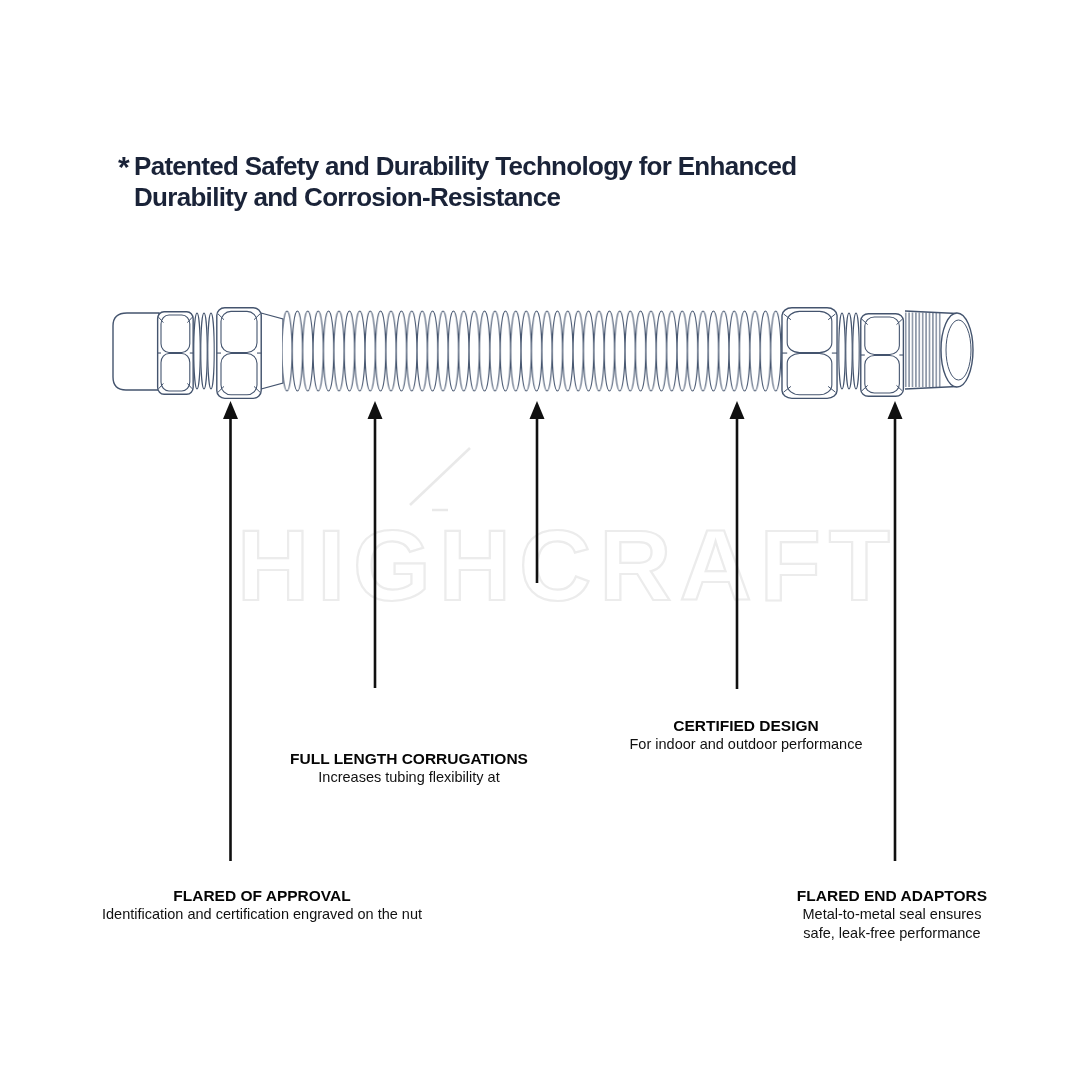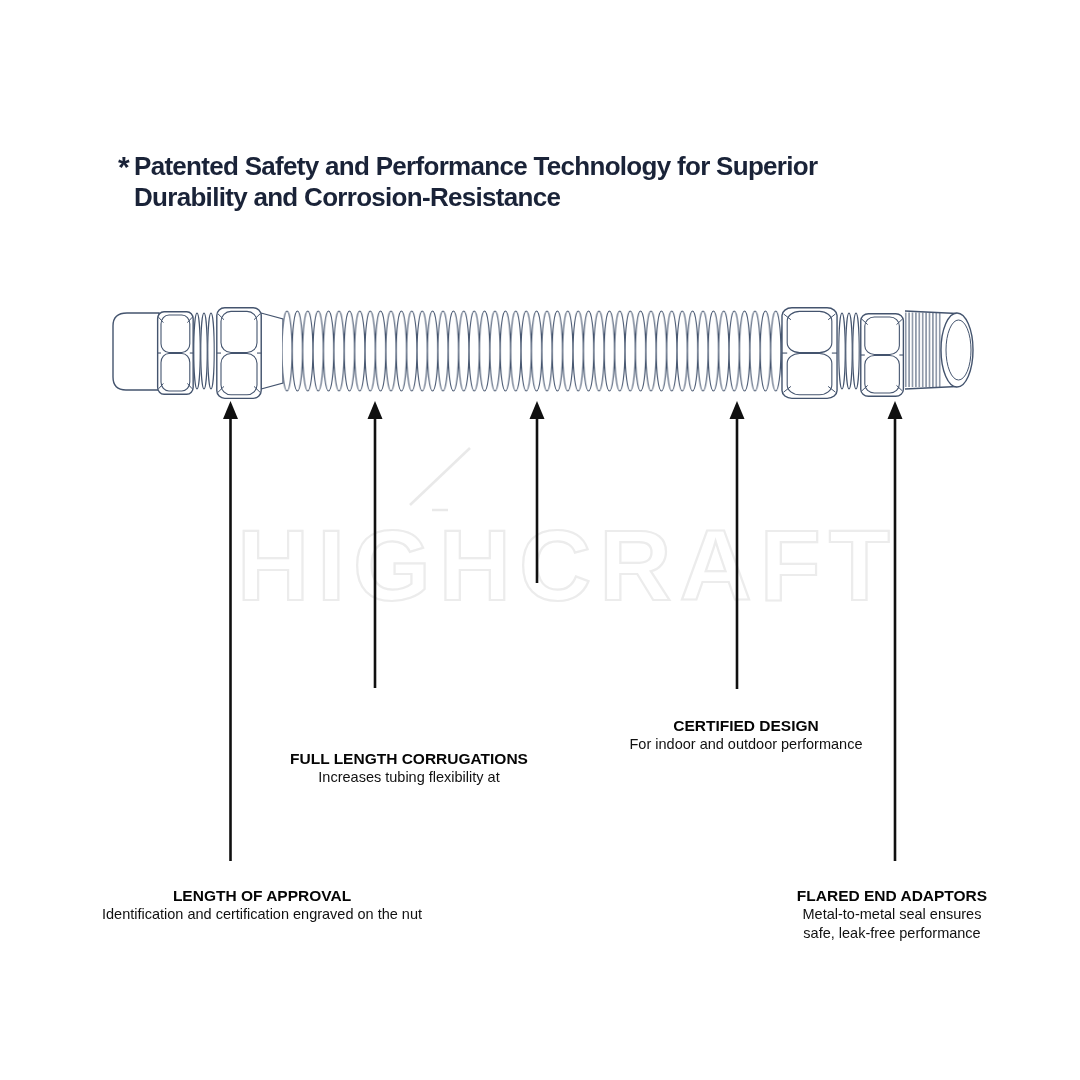--- a/index.html
+++ b/index.html
@@ -35,21 +35,21 @@
   .co-flared{left:772px;top:886px;width:240px;}
 </style>
 </head>
 <body>
 
 <div class="canvas">
 
   <div class="title">
     <span class="ast">*</span>
     <div>
-      <div class="tline">Patented Safety and Performance Technology for Superior</div>
+      <div class="tline">Patented Safety and Durability Technology for Enhanced</div>
       <div class="tline">Durability and Corrosion-Resistance</div>
     </div>
   </div>
 
   <div class="watermark">
     <svg class="wm-logo" width="1080" height="1080">
       <path d="M470,448 L410,505" stroke="#e9e9e9" stroke-width="2.5" fill="none"></path>
       <path d="M432,510 L448,510" stroke="#e9e9e9" stroke-width="2.5" fill="none"></path>
     </svg>
     <div class="wm-text">HIGHCRAFT</div>
@@ -121,21 +121,21 @@
       <line x1="737" y1="415" x2="737" y2="689" stroke="#101010" stroke-width="2.6"></line>
       <polygon points="737,401 729.5,419 744.5,419" fill="#101010"></polygon>
     </g>
     <g>
       <line x1="895" y1="415" x2="895" y2="861" stroke="#101010" stroke-width="2.6"></line>
       <polygon points="895,401 887.5,419 902.5,419" fill="#101010"></polygon>
     </g>
   </svg>
 
   <div class="callout co-stamp">
-    <div class="head">LENGTH OF APPROVAL</div>
+    <div class="head">FLARED OF APPROVAL</div>
     <div class="line">Identification and certification engraved on the nut</div>
   </div>
 
   <div class="callout co-corrugations">
     <div class="head">FULL LENGTH CORRUGATIONS</div>
     <div class="line">Increases tubing flexibility at</div>
   </div>
 
 
   <div class="callout co-certified">

